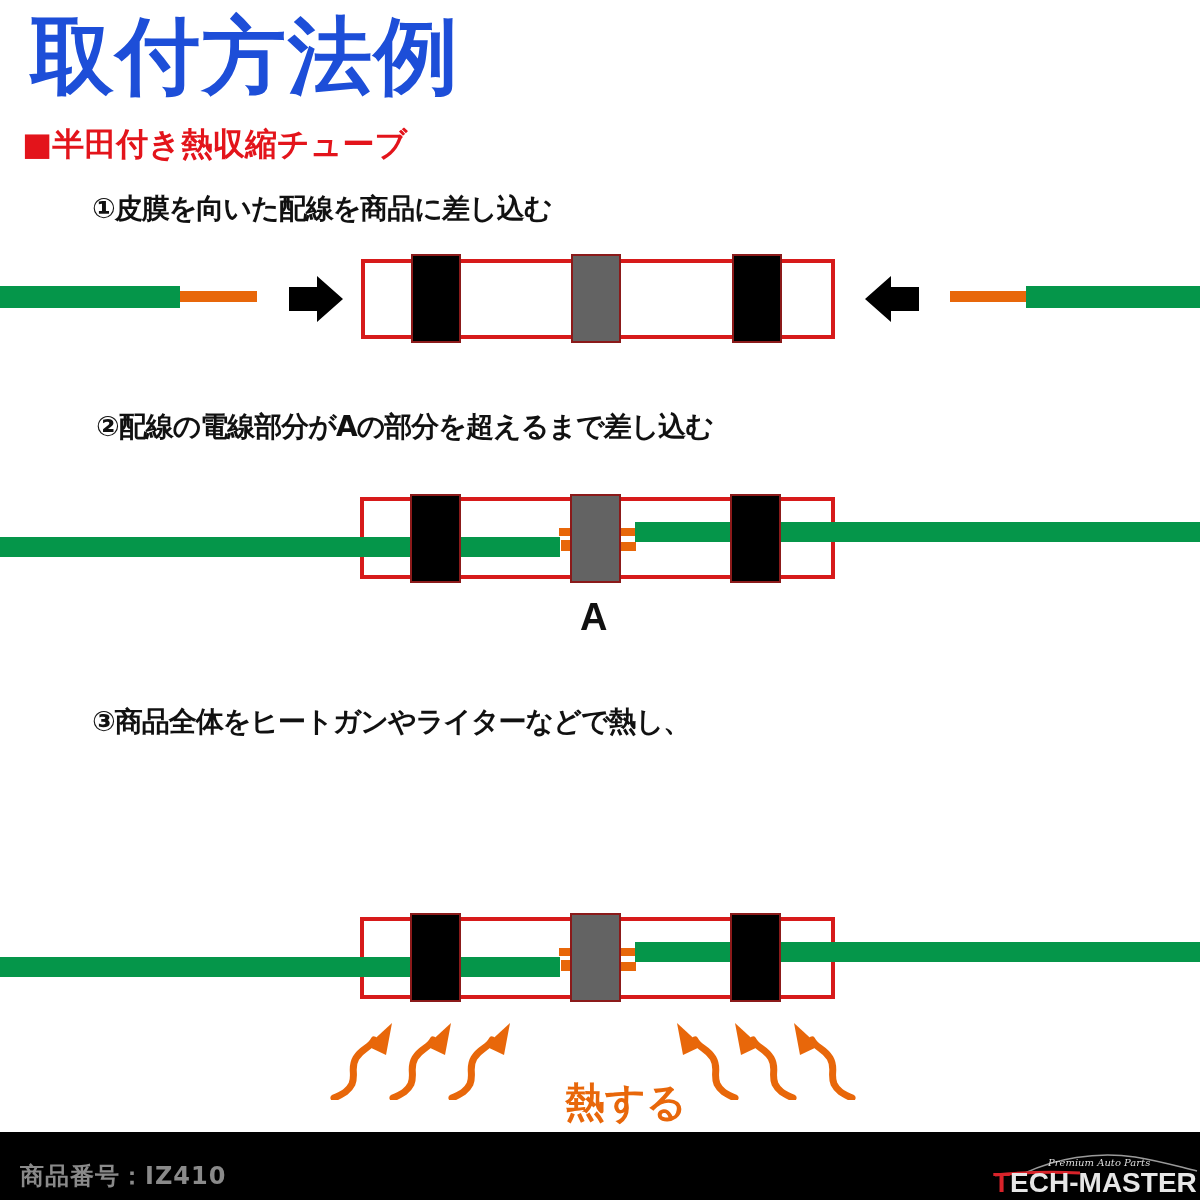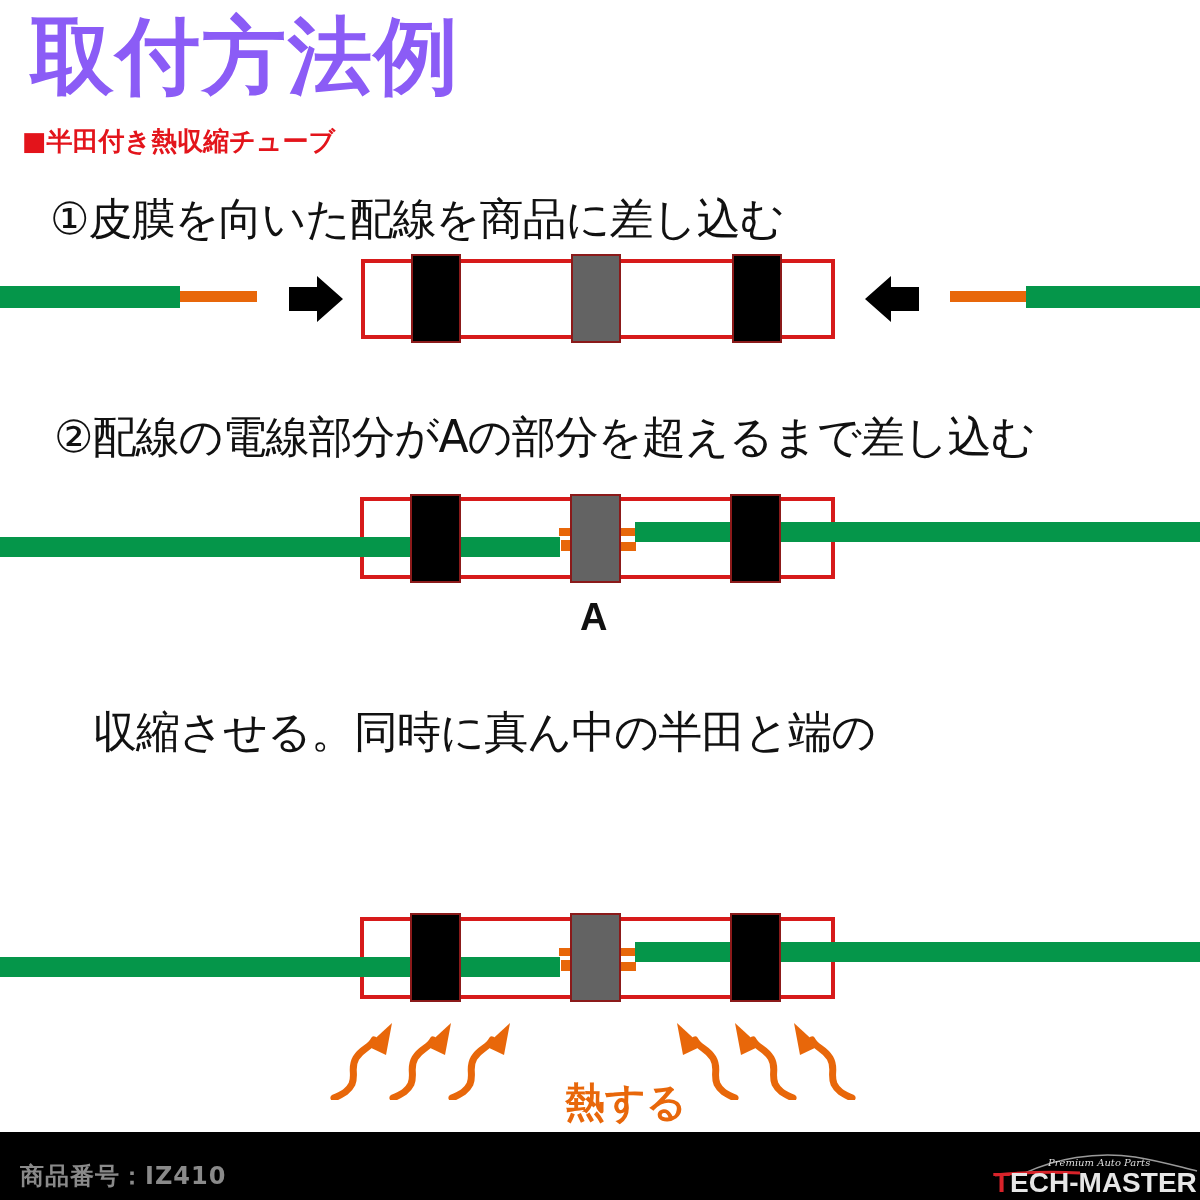--- a/index.html
+++ b/index.html
@@ -1,21 +1,21 @@
 <!DOCTYPE html>
 <html><head>
 <meta charset="utf-8">
 <style>
   html, body { margin:0; padding:0; }
   body { width:1200px; height:1200px; background:#ffffff; position:relative; overflow:hidden;
          font-family:"DejaVu Sans", sans-serif; }
   .abs { position:absolute; }
-  .title { left:30px; top:14px; font-size:84px; font-weight:bold; color:#8b5cf6; letter-spacing:2px; line-height:1; }
-  .subtitle { left:22px; top:128px; font-size:26px; font-weight:bold; color:#e3141b; line-height:1; }
-  .step { font-size:44px; font-weight:normal; color:#111; line-height:1.22; letter-spacing:-1px; }
+  .title { left:30px; top:14px; font-size:84px; font-weight:bold; color:#1d4ed8; letter-spacing:2px; line-height:1; }
+  .subtitle { left:22px; top:128px; font-size:32px; font-weight:bold; color:#e3141b; line-height:1; }
+  .step { font-size:28px; font-weight:bold; color:#111; line-height:1.22; letter-spacing:-1px;margin-left:42px; }
   .step1 { left:50px; top:192px; }
   .step2 { left:54px; top:410px; }
   .step3 { left:50px; top:705px; }
   .label-a { left:580px; top:596px; font-size:38px; font-weight:bold; color:#111; font-family:"Liberation Sans", sans-serif; }
   .heat-label { left:528px; top:1075px; font-size:40px; font-weight:bold; color:#e8670a;margin-left:37px; }
   .footer { left:0; top:1132px; width:1200px; height:68px; background:#000; }
   .product-no { left:20px; top:1160px; font-size:24px; font-weight:bold; color:#8a8a8a; letter-spacing:1px; }
   .logo { left:985px; top:1145px; width:215px; height:55px; }
   .logo-tag { position:absolute; left:63px; top:12px; font-family:"DejaVu Serif", serif; font-style:italic; font-size:10px; color:#ddd; }
   .logo-text { position:absolute; left:8px; top:22px; font-family:"Liberation Sans", sans-serif; font-weight:bold; font-size:28px; color:#e6e6e6; letter-spacing:0px; }
@@ -61,21 +61,21 @@
   <rect x="620" y="528" width="15" height="8" fill="#e8670a"></rect>
   <rect x="620" y="542" width="16" height="9" fill="#e8670a"></rect>
 
   <rect x="411" y="495" width="49" height="87" fill="#000" stroke="#8b1a1a" stroke-width="2"></rect>
   <rect x="571" y="495" width="49" height="87" fill="#636363" stroke="#8b1a1a" stroke-width="2"></rect>
   <rect x="731" y="495" width="49" height="87" fill="#000" stroke="#8b1a1a" stroke-width="2"></rect>
 </svg>
 <div class="abs label-a">A</div>
 
 <div class="abs step step3">
-  <div>　収縮させる。同時に真ん中の半田と端の</div>
+  <div>③商品全体をヒートガンやライターなどで熱し、</div>
 </div>
 
 <svg class="diagram" style="top:900px" width="1200" height="130" viewBox="0 900 1200 130">
   <rect x="362" y="919" width="471" height="78" fill="none" stroke="#d71a1a" stroke-width="4"></rect>
   <rect x="0" y="957" width="560" height="20" fill="#05964a"></rect>
   <rect x="559" y="948" width="14" height="8" fill="#e8670a"></rect>
   <rect x="561" y="960" width="12" height="11" fill="#e8670a"></rect>
   <rect x="635" y="942" width="565" height="20" fill="#05964a"></rect>
   <rect x="620" y="948" width="15" height="8" fill="#e8670a"></rect>
   <rect x="620" y="962" width="16" height="9" fill="#e8670a"></rect>

